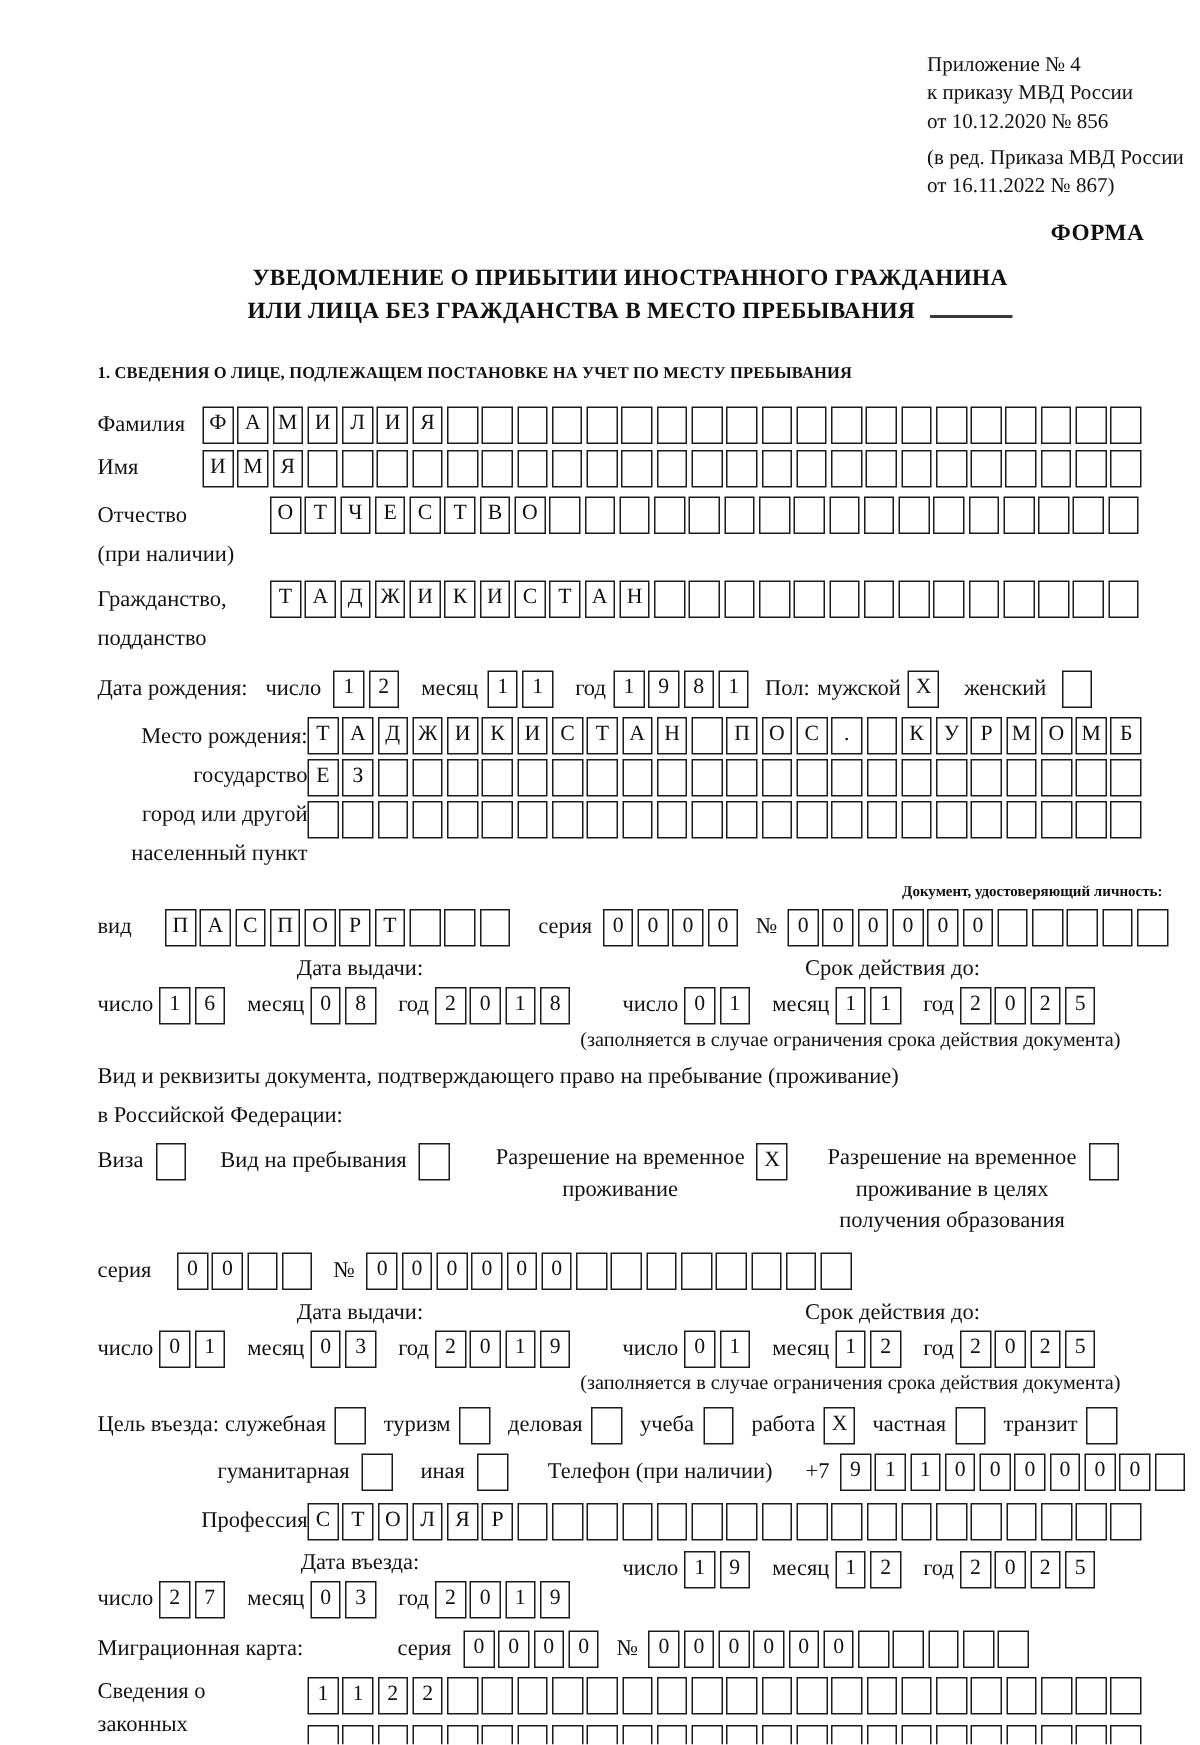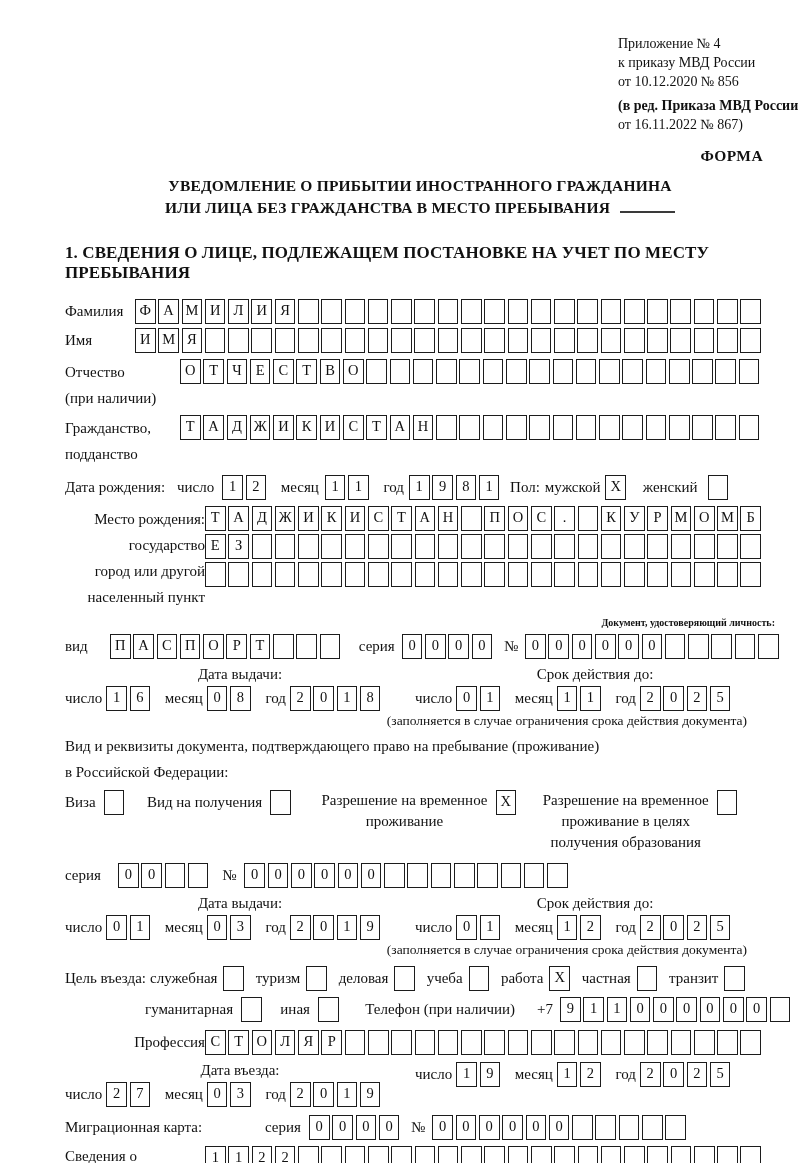--- a/index.html
+++ b/index.html
@@ -4,26 +4,26 @@
 <style>
   * { box-sizing: border-box; }
   html,body { margin:0; padding:0; background:#fff; }
   .page {
     width:800px; height:1163px; overflow:hidden; background:#fff;
     font-family:"Liberation Serif", serif; color:#111;
     padding:34px 25px 0 65px; position:relative;
   }
   
   .hdr { margin-left:553px; font-size:14px; line-height:19px; white-space:nowrap; }
-  .hdr .sub { margin-top:5px;font-weight:bold; }
+  .hdr .sub { margin-top:5px; }
   .forma { text-align:right; padding-right:12px; font-weight:bold; font-size:15.5px; margin-top:13px; letter-spacing:.4px; }
   
   .title { text-align:center; font-weight:bold; font-size:15.5px; margin-top:10px; line-height:22px; letter-spacing:.2px; }
   .underline { display:inline-block; width:55px; border-bottom:2.4px solid #3a3a3a; height:4px; margin-left:10px; }
-  .sec1 { font-weight:bold; font-size:17px; margin-top:24px; letter-spacing:.1px; }
+  .sec1 { font-weight:bold; font-size:11px; margin-top:24px; letter-spacing:.1px; }
   
   .frow { display:flex; align-items:flex-start; margin-top:4px; }
   .aic { align-items:center; }
   .mt6 { margin-top:6px; } .mt8 { margin-top:8px; } .mt10 { margin-top:10px; } .mt16 { margin-top:16px; }
   .lbl { font-size:15px; line-height:25px; flex:0 0 auto; }
   .lblcol { display:flex; flex-direction:column; flex:0 0 auto; }
   .lbl-line { font-size:15px; line-height:26px; }
   .w70 { width:70px; } .w115 { width:115px; } .w140 { width:140px;text-align:right; }
   .cells { display:flex; flex-wrap:nowrap; flex:0 0 auto; }
   .cell {
@@ -420,21 +420,21 @@
   <div class="para">в Российской Федерации:</div>
 
   <div class="resopts">
     <div class="resopt">
       <span class="rtxt single">Виза</span>
       <span class="cells">
           <span class="cell"></span>
         </span>
     </div>
     <div class="resopt" style="margin-left:20px">
-      <span class="rtxt single">Вид на получения</span>
+      <span class="rtxt single">Вид на пребывания</span>
       <span class="cells">
           <span class="cell"></span>
         </span>
     </div>
     <div class="resopt" style="margin-left:28px">
       <span class="rtxt">
         <span>Разрешение на временное</span>
         <span>проживание</span>
       </span>
       <span class="cells">

